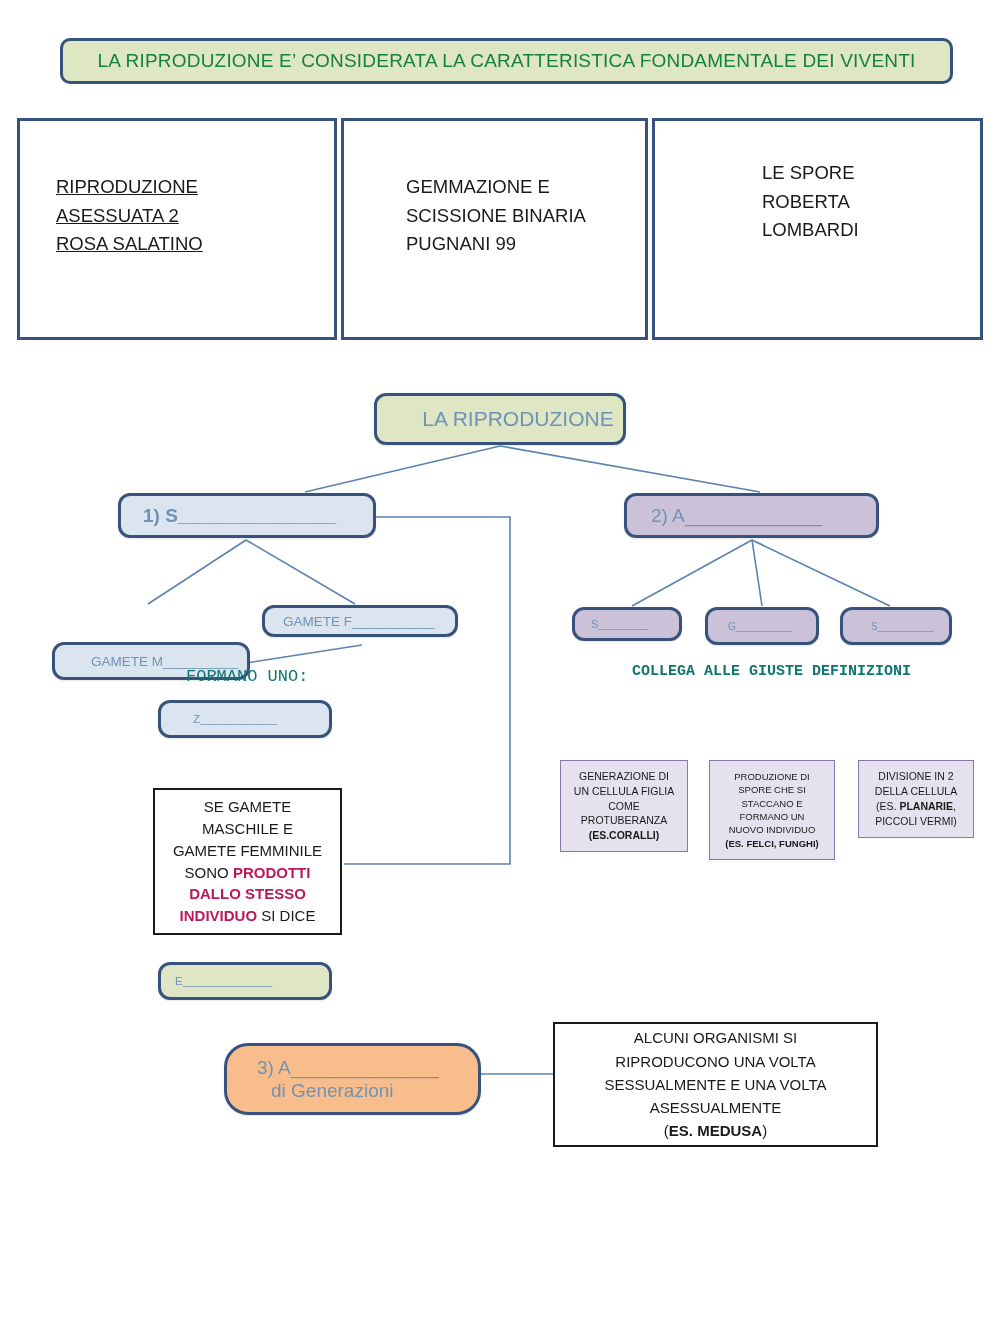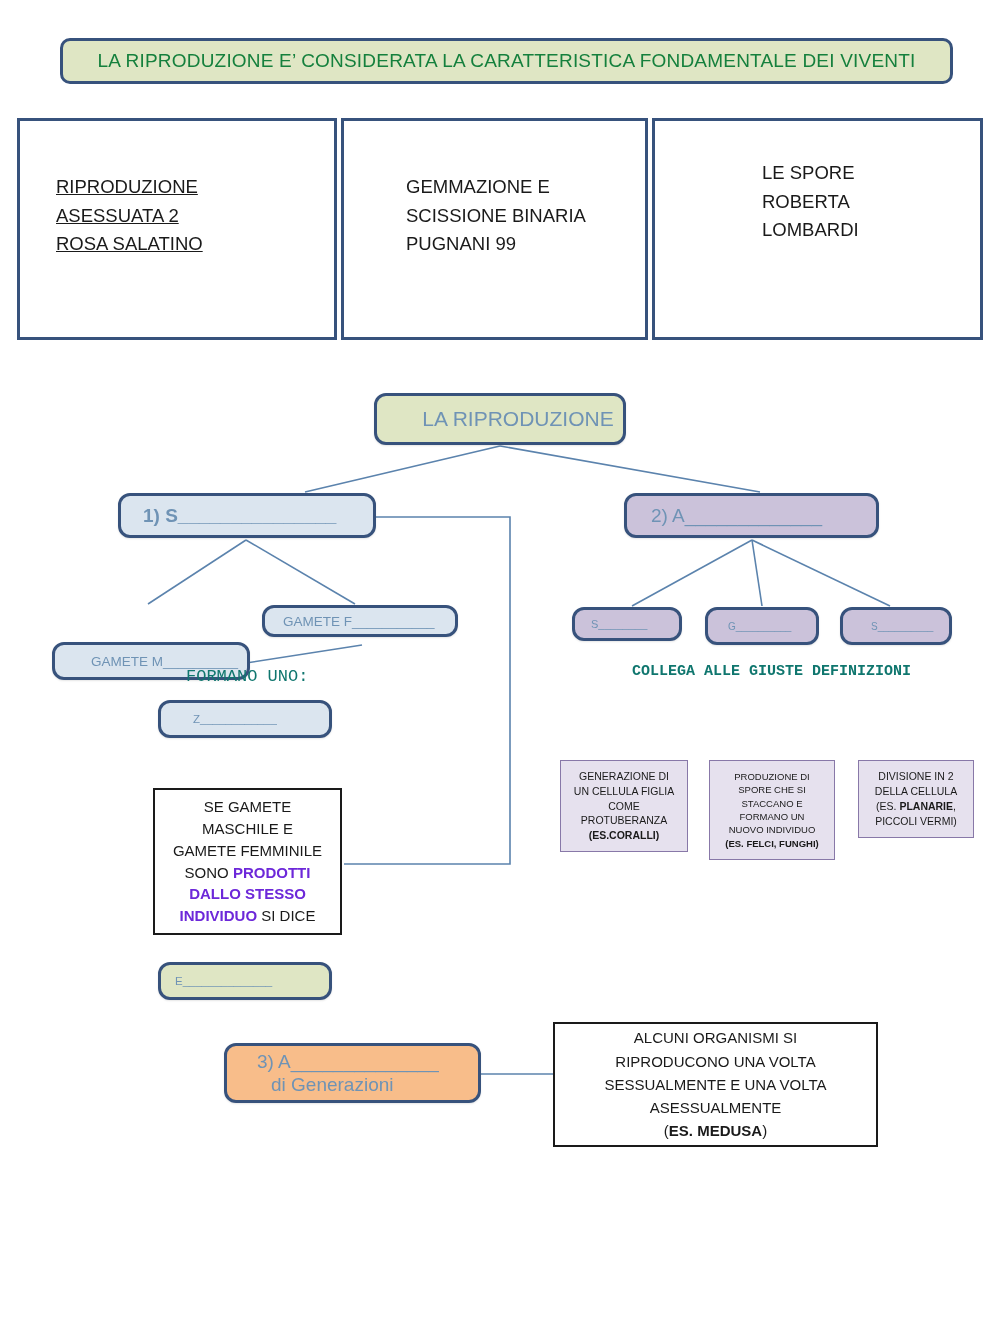--- a/index.html
+++ b/index.html
@@ -111,27 +111,28 @@
   }
   #node-a-sess-3 {
     left: 840px; top: 607px; width: 112px; height: 38px;
     padding-left: 28px; font-size: 10px;
   }
   #node-ermafrodita {
     left: 158px; top: 962px; width: 174px; height: 38px;
     padding-left: 14px; font-size: 11.5px;
   }
   #node-alternanza {
-    left: 224px; top: 1043px; width: 257px; height: 60px;
+    left: 224px; top: 1043px; width: 257px; height: 72px;
     flex-direction: column;
     align-items: flex-start;
     justify-content: center;
     padding-left: 30px;
     font-size: 19px;
     line-height: 1.22;
+    border-radius: 24px;
   }
   #node-alternanza .line2 { padding-left: 14px; }
 
   .blank { letter-spacing: 0; }
 
   
   .plain-label {
     position: absolute;
     color: #0f766e;
     font-family: Liberation Mono, monospace;
@@ -181,21 +182,21 @@
     text-align: center;
     display: flex;
     flex-direction: column;
     align-items: center;
     justify-content: center;
   }
   #box-se-gamete {
     left: 153px; top: 788px; width: 189px; height: 147px;
     font-size: 15px; line-height: 1.45;
   }
-  #box-se-gamete .hl { color: #6d28d9; font-weight: bold; }
+  #box-se-gamete .hl { color: #be185d; font-weight: bold; }
   #box-medusa {
     left: 553px; top: 1022px; width: 325px; height: 125px;
     font-size: 15px; line-height: 1.55;
   }
   #box-medusa b { font-weight: bold; }
 
   
   #connectors {
     position: absolute;
     left: 0; top: 0;

